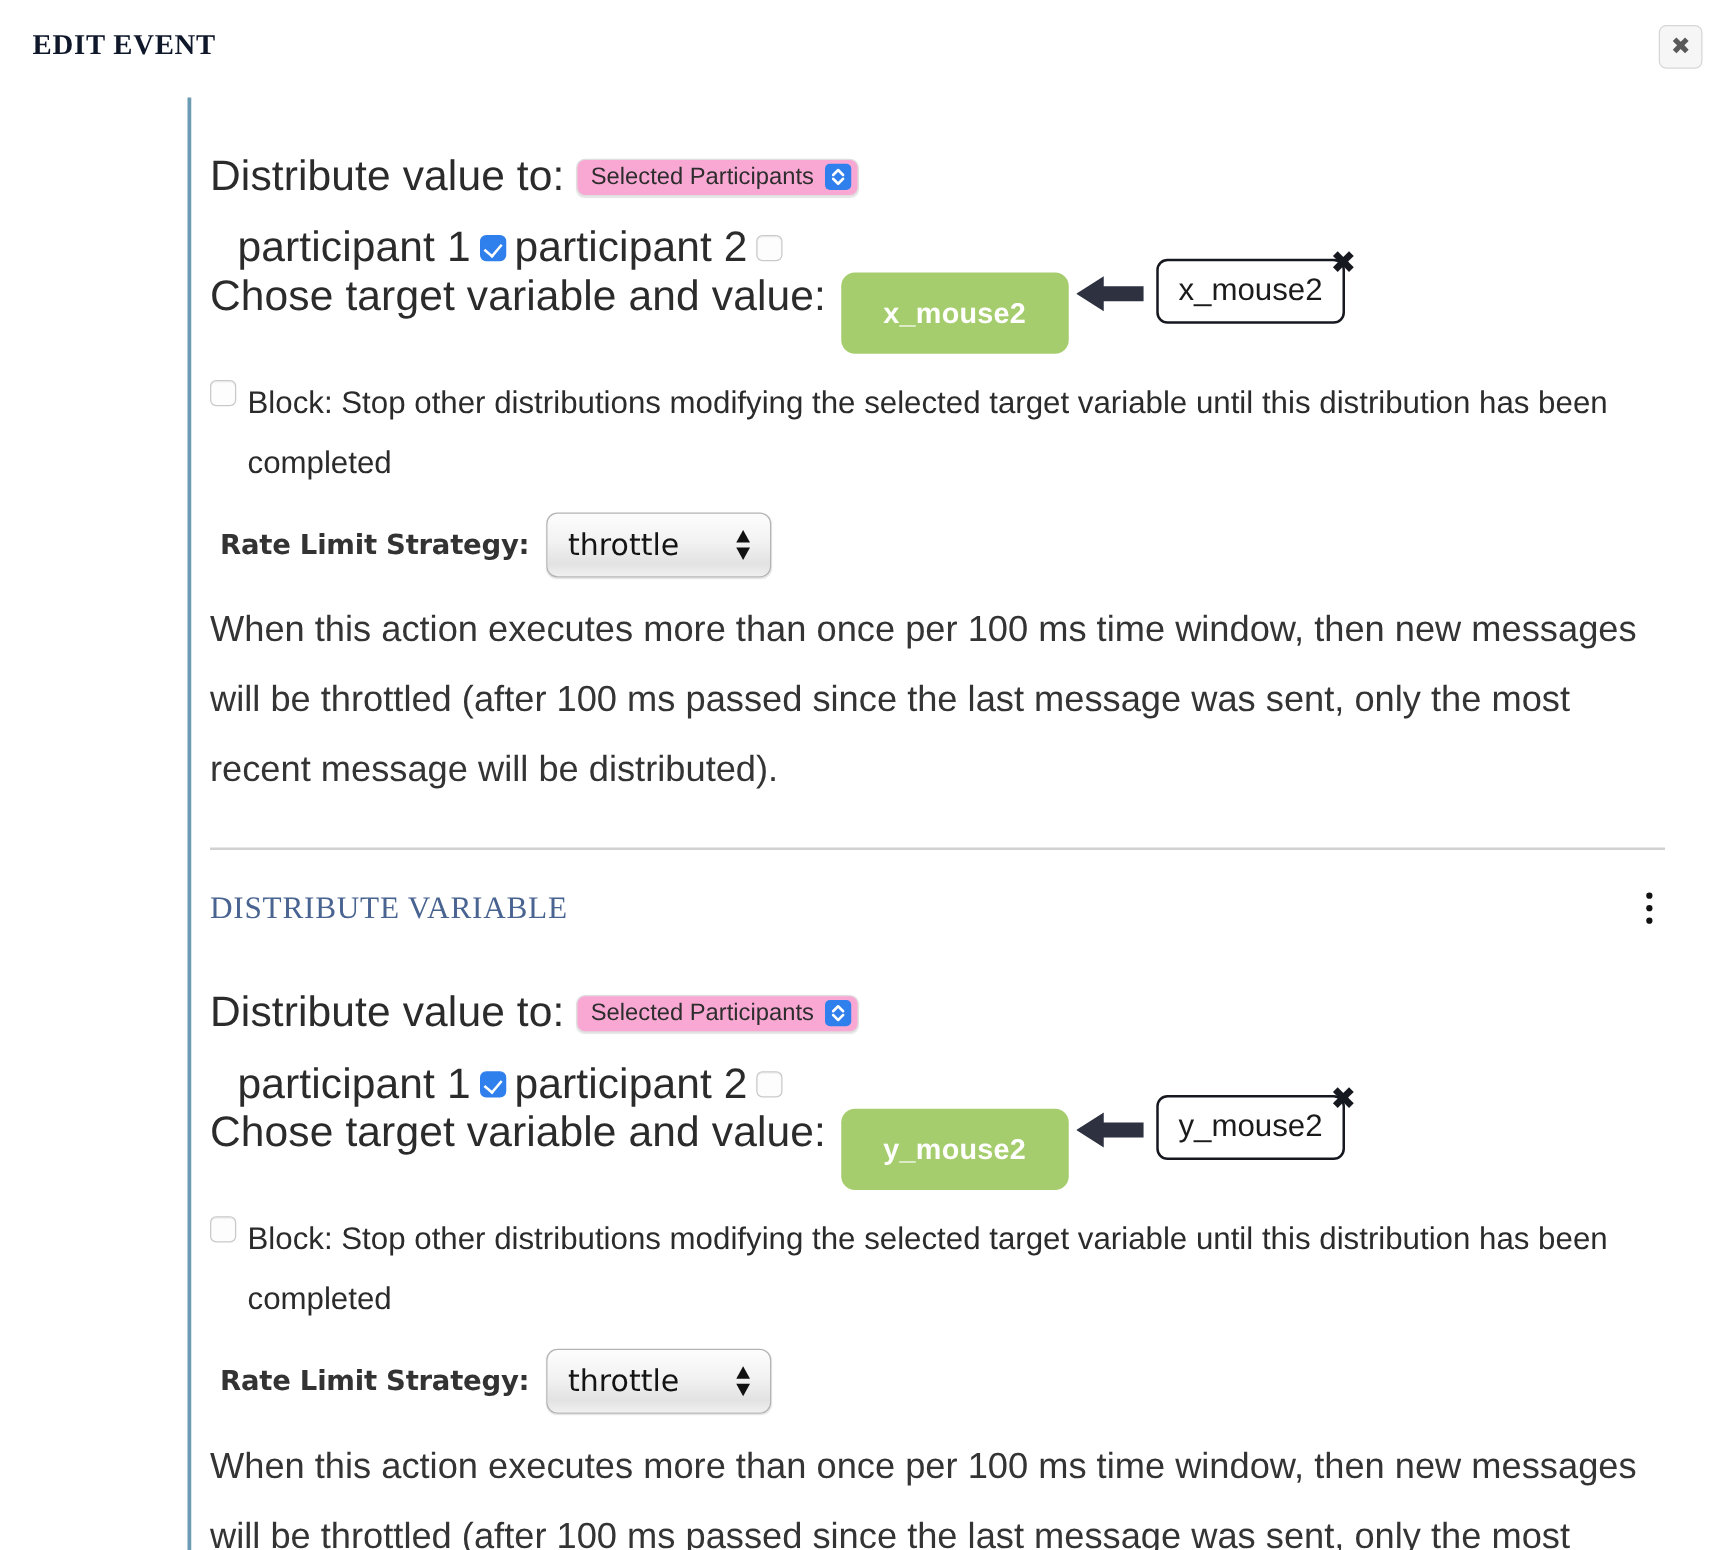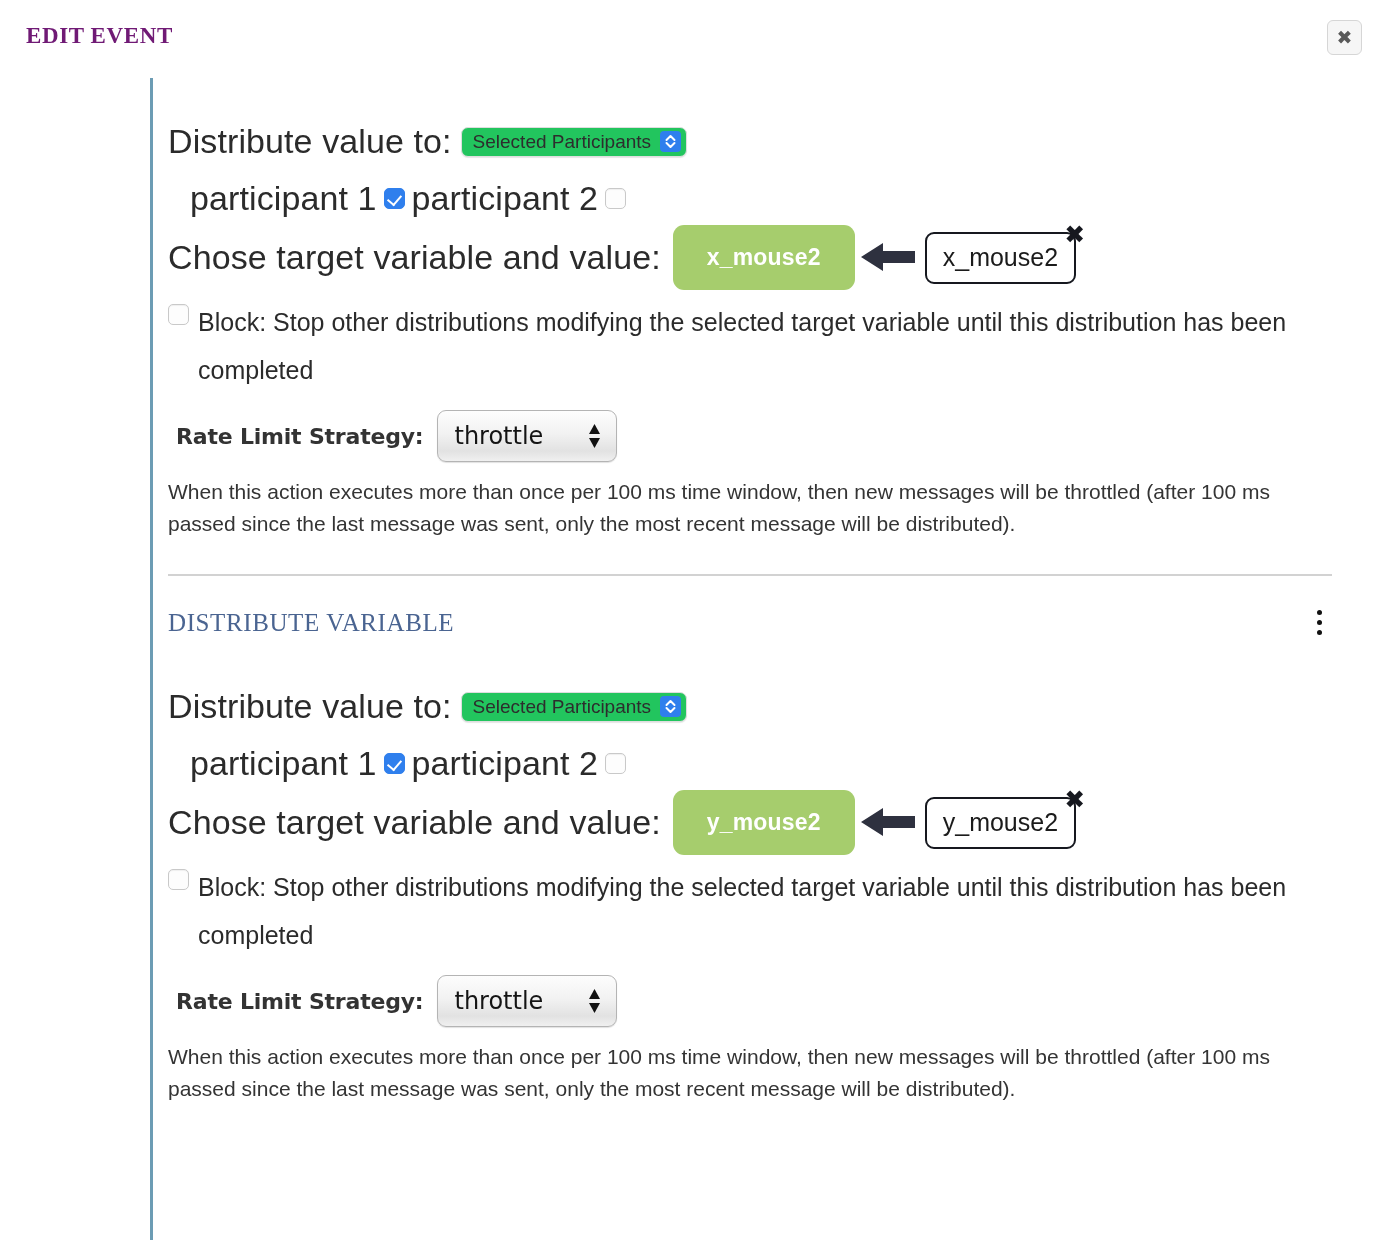--- a/index.html
+++ b/index.html
@@ -25,21 +25,21 @@
     height: 78px;
   }
   .panel-title {
     position: absolute;
     left: 26px;
     top: 23px;
     font-family: "Liberation Serif", serif;
     font-weight: bold;
     font-size: 23px;
     letter-spacing: 0.6px;
-    color: #701a75;
+    color: #0f172a;
     white-space: nowrap;
   }
   .close-btn {
     position: absolute;
     right: 18px;
     top: 20px;
     width: 35px;
     height: 35px;
     box-sizing: border-box;
     border: 1px solid #d6d6d6;
@@ -81,21 +81,21 @@
     color: #2b2b2b;
     letter-spacing: 0.1px;
   }
 
   
   .sel-native {
     display: inline-flex;
     align-items: center;
     height: 30px;
     box-sizing: border-box;
-    background: #22c55e;
+    background: #f9a8d4;
     border: 1px solid #dedede;
     border-radius: 7px;
     box-shadow: 0 1px 1px rgba(0,0,0,.10);
     padding: 0 5px 0 11px;
     margin-left: 9px;
     cursor: pointer;
   }
   .sel-native .sel-val {
     font-size: 19px;
     color: #2d2d2d;
@@ -148,21 +148,21 @@
     width: 7px;
     height: 11px;
     border: solid #fff;
     border-width: 0 2.6px 2.6px 0;
     transform: rotate(40deg);
   }
 
   
   .tvrow {
     display: flex;
-    align-items: center;
+    align-items: flex-start;
     white-space: nowrap;
     height: 78px;
   }
   .chip {
     background: #a6cd6d;
     color: #ffffff;
     font-weight: bold;
     font-size: 23px;
     border-radius: 11px;
     padding: 19px 0;
@@ -261,22 +261,22 @@
     flex-direction: column;
     align-items: center;
     line-height: 0;
     flex: none;
     margin-left: 10px;
   }
   .aqua-arrows svg { display: block; }
 
   
   .desc {
-    font-size: 21px;
-    line-height: 32px;
+    font-size: 29px;
+    line-height: 56px;
     color: #343434;
     max-width: 1165px;
     margin-top: 14px;
   }
 
   
   .divider {
     height: 2px;
     background: #d2d2d2;
     width: 1164px;

